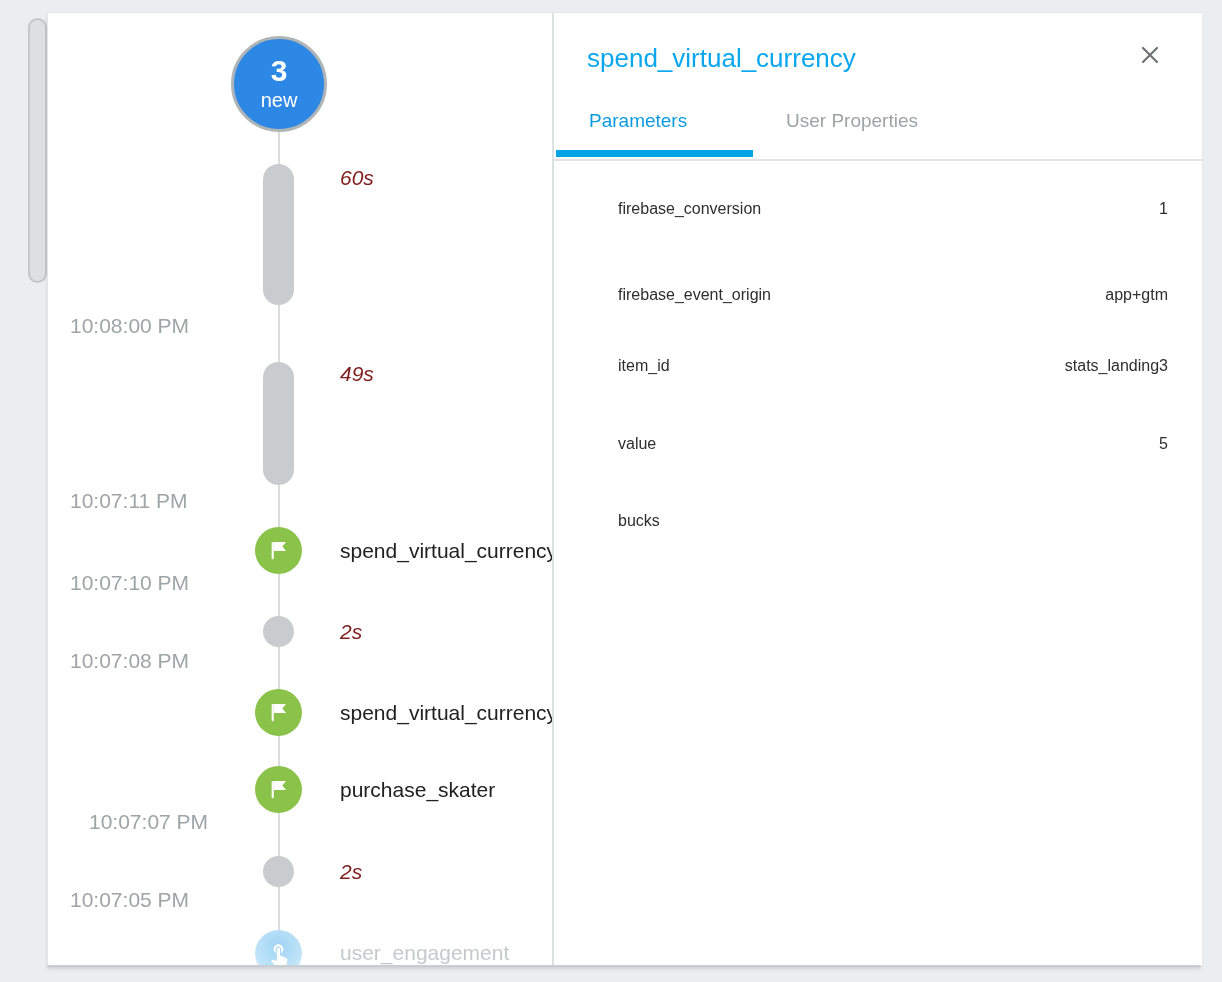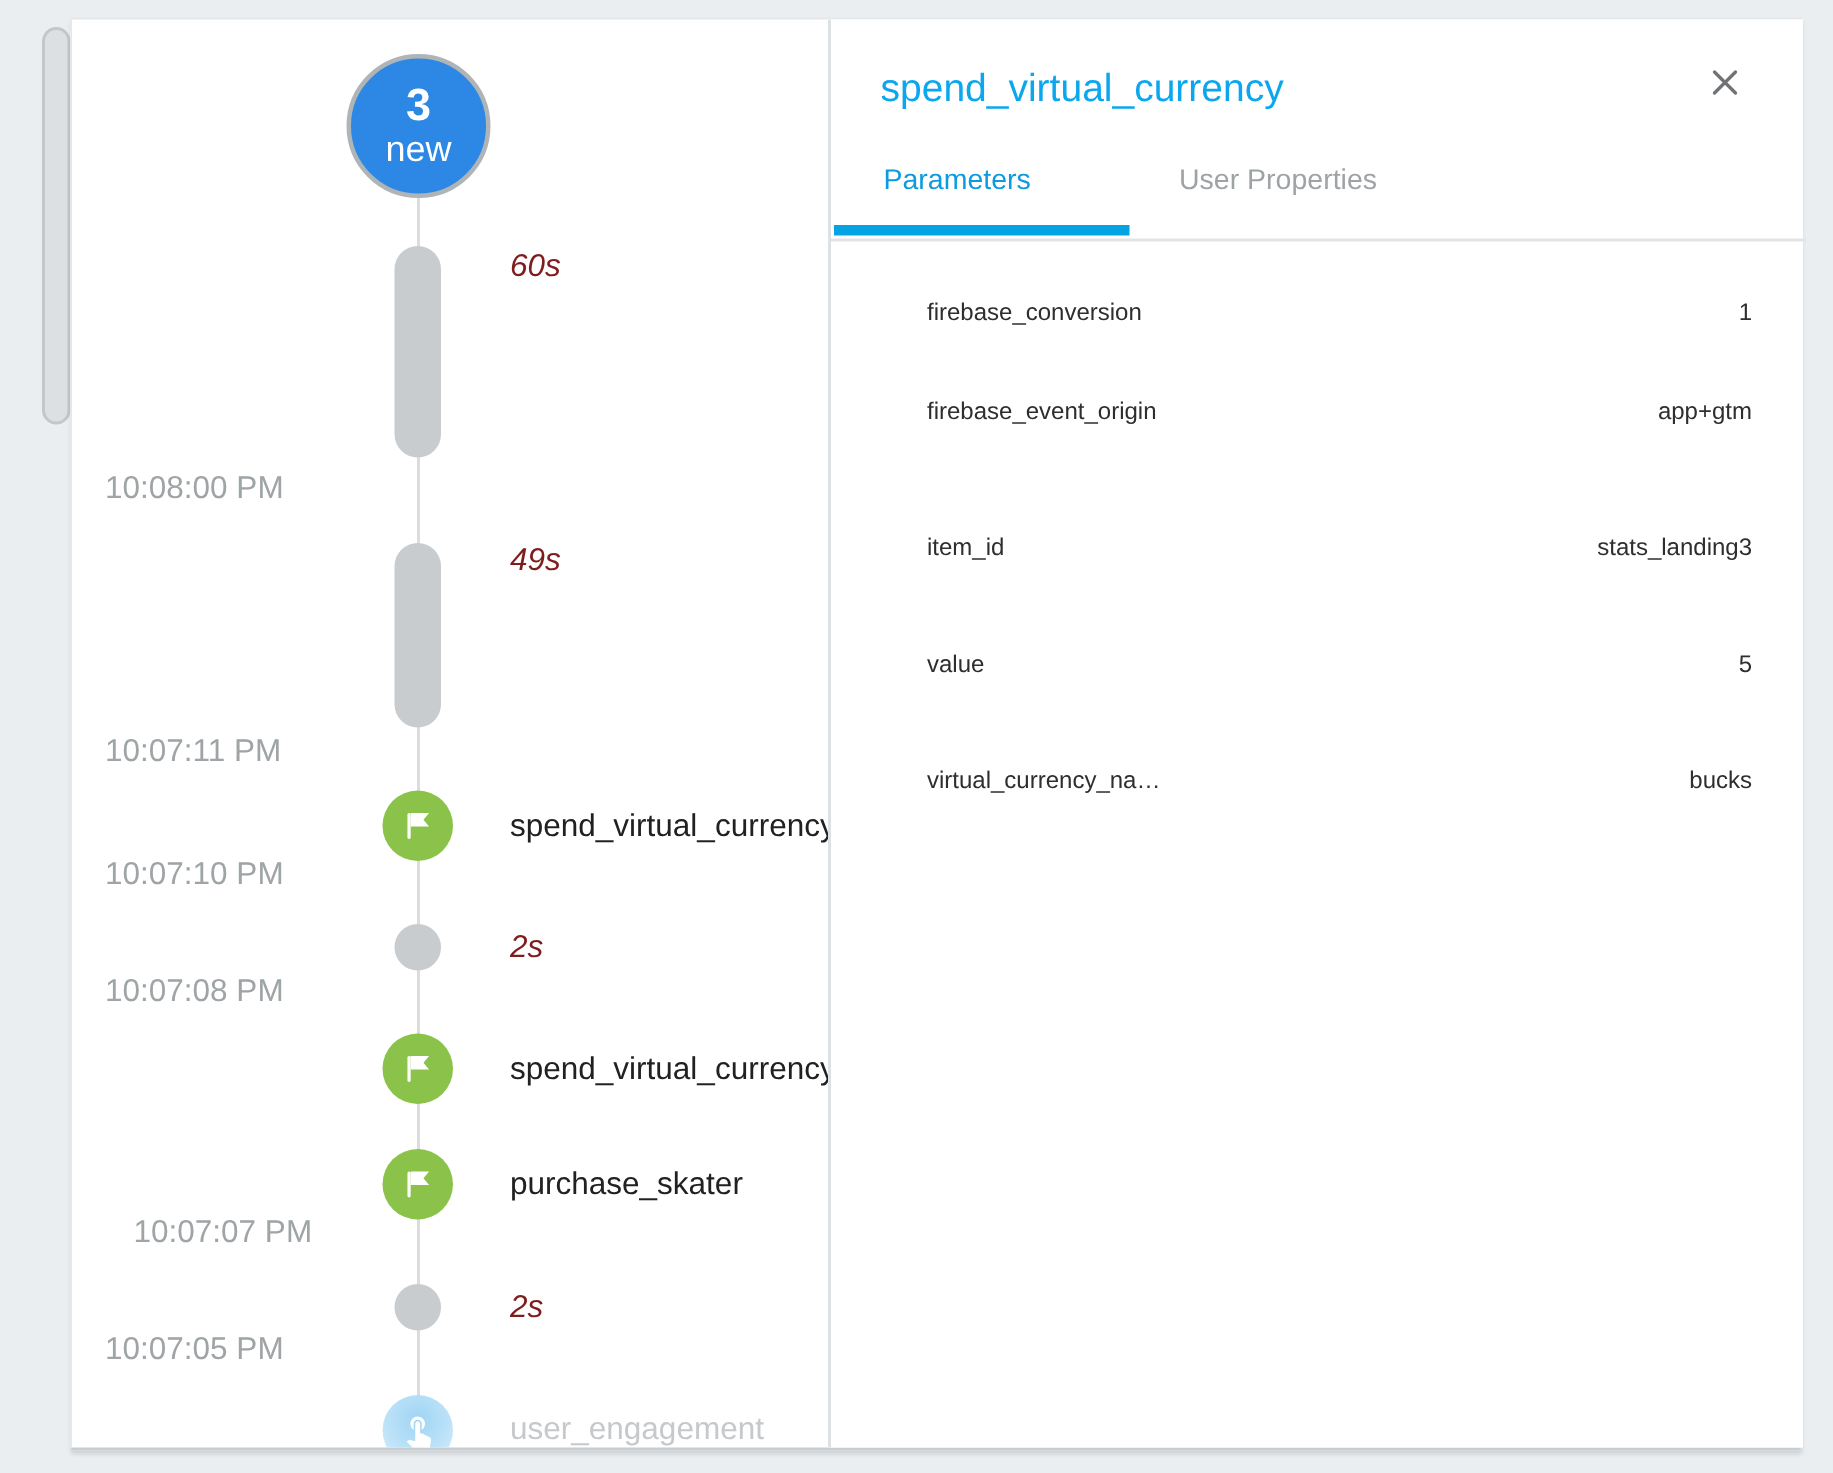--- a/index.html
+++ b/index.html
@@ -34,21 +34,21 @@
   }
   .tl-line { position:absolute; left:230px; top:119px; width:2px; height:836px; background:#DADCDD; }
 
   .badge {
     position:absolute; left:183px; top:23px; width:96px; height:96px;
     background:#2C87E5; border:3px solid #AFB4B7; border-radius:50%;
     display:flex; flex-direction:column; align-items:center; justify-content:center;
     color:#fff; cursor:pointer;
   }
   .badge-count { font-size:30px; font-weight:bold; line-height:32px; }
-  .badge-label { font-size:24px; line-height:26px; }
+  .badge-label { font-size:20px; line-height:26px; }
 
   .gap-pill { position:absolute; left:215px; width:31px; background:#C9CCCE; border-radius:16px; }
   .gap-dot  { position:absolute; left:215px; width:31px; height:31px; background:#C9CCCE; border-radius:50%; }
 
   .ev-circle {
     position:absolute; left:207px; width:47px; height:47px; border-radius:50%;
     display:flex; align-items:center; justify-content:center;
   }
   .ev-flag { background:#8BC34A; }
   .ev-touch { background:radial-gradient(circle at 50% 35%, #9FD4F4 0%, #BCE2F8 55%, #E3F3FC 100%); }
@@ -178,32 +178,31 @@
 
       <div class="tab active" style="left:35px;">Parameters</div>
       <div class="tab inactive" style="left:232px;">User Properties</div>
       <div class="tab-indicator"></div>
       <div class="tab-divider"></div>
 
       <div class="param-row" style="top:182px;">
         <span class="param-key">firebase_conversion</span>
         <span class="param-value">1</span>
       </div>
-      <div class="param-row" style="top:248px;">
+      <div class="param-row" style="top:268px;">
         <span class="param-key">firebase_event_origin</span>
         <span class="param-value">app+gtm</span>
       </div>
       <div class="param-row" style="top:339px;align-items:flex-end;">
         <span class="param-key">item_id</span>
         <span class="param-value">stats_landing3</span>
       </div>
       <div class="param-row" style="top:417px;">
         <span class="param-key">value</span>
         <span class="param-value">5</span>
       </div>
       <div class="param-row" style="top:494px;">
-        <span class="param-key">virtual_currency_na…</span>
         <span class="param-value">bucks</span>
       </div>
 
     </div>
   </div>
 </div>
 
 </body></html>

